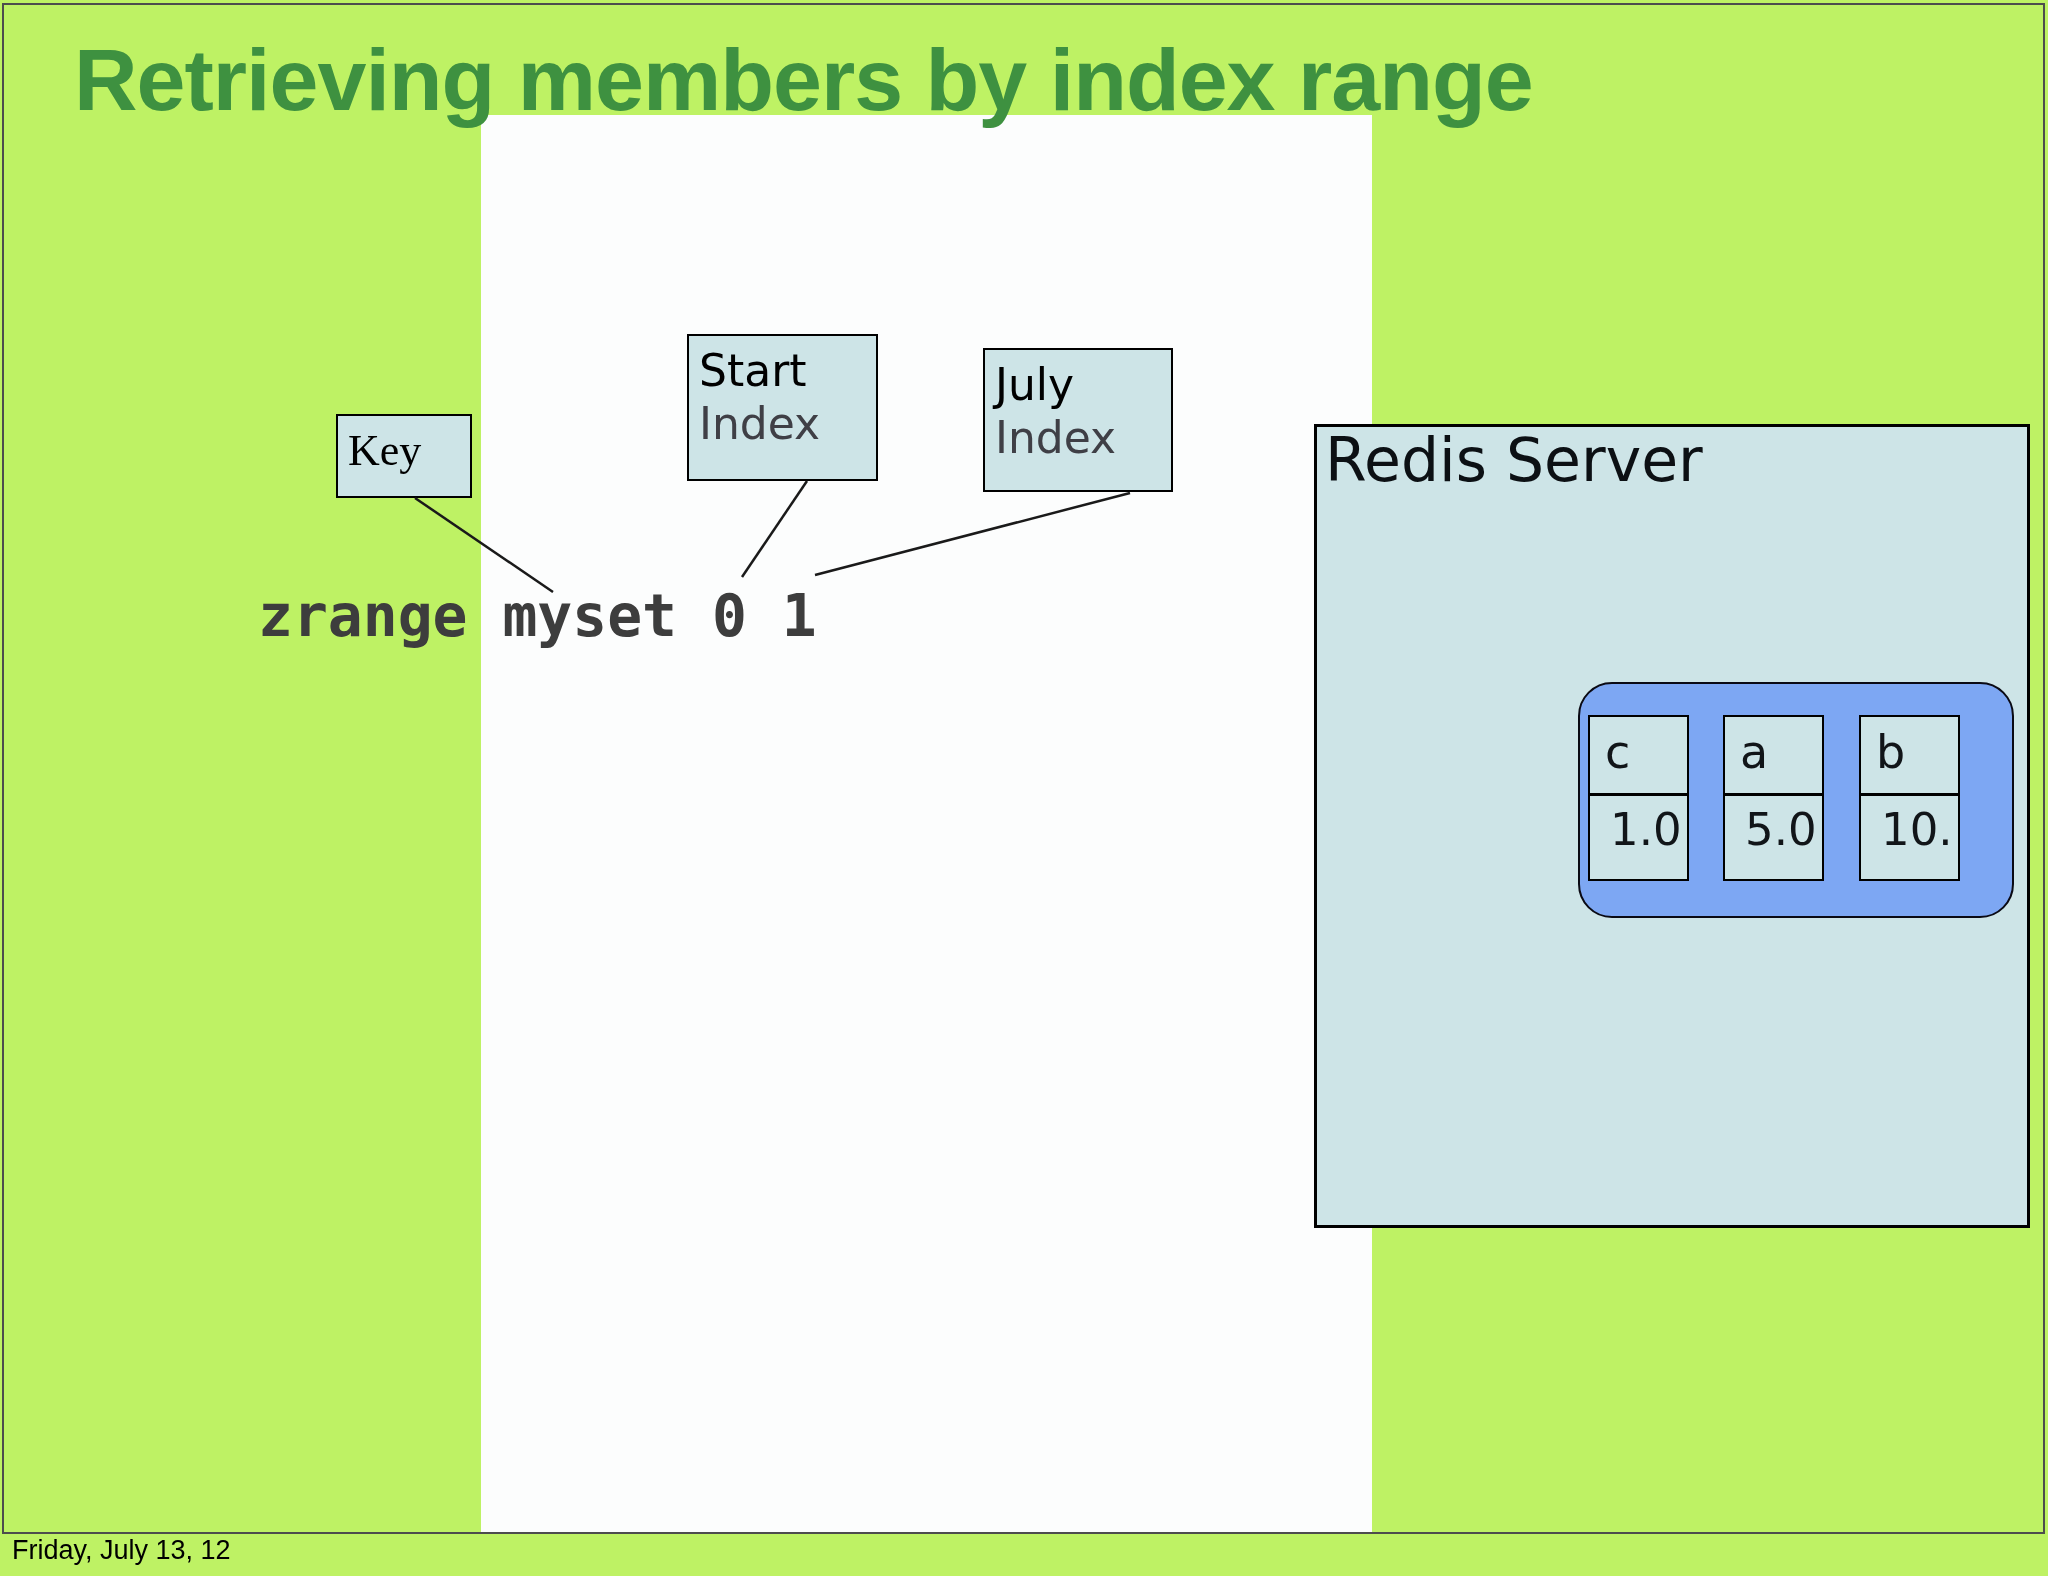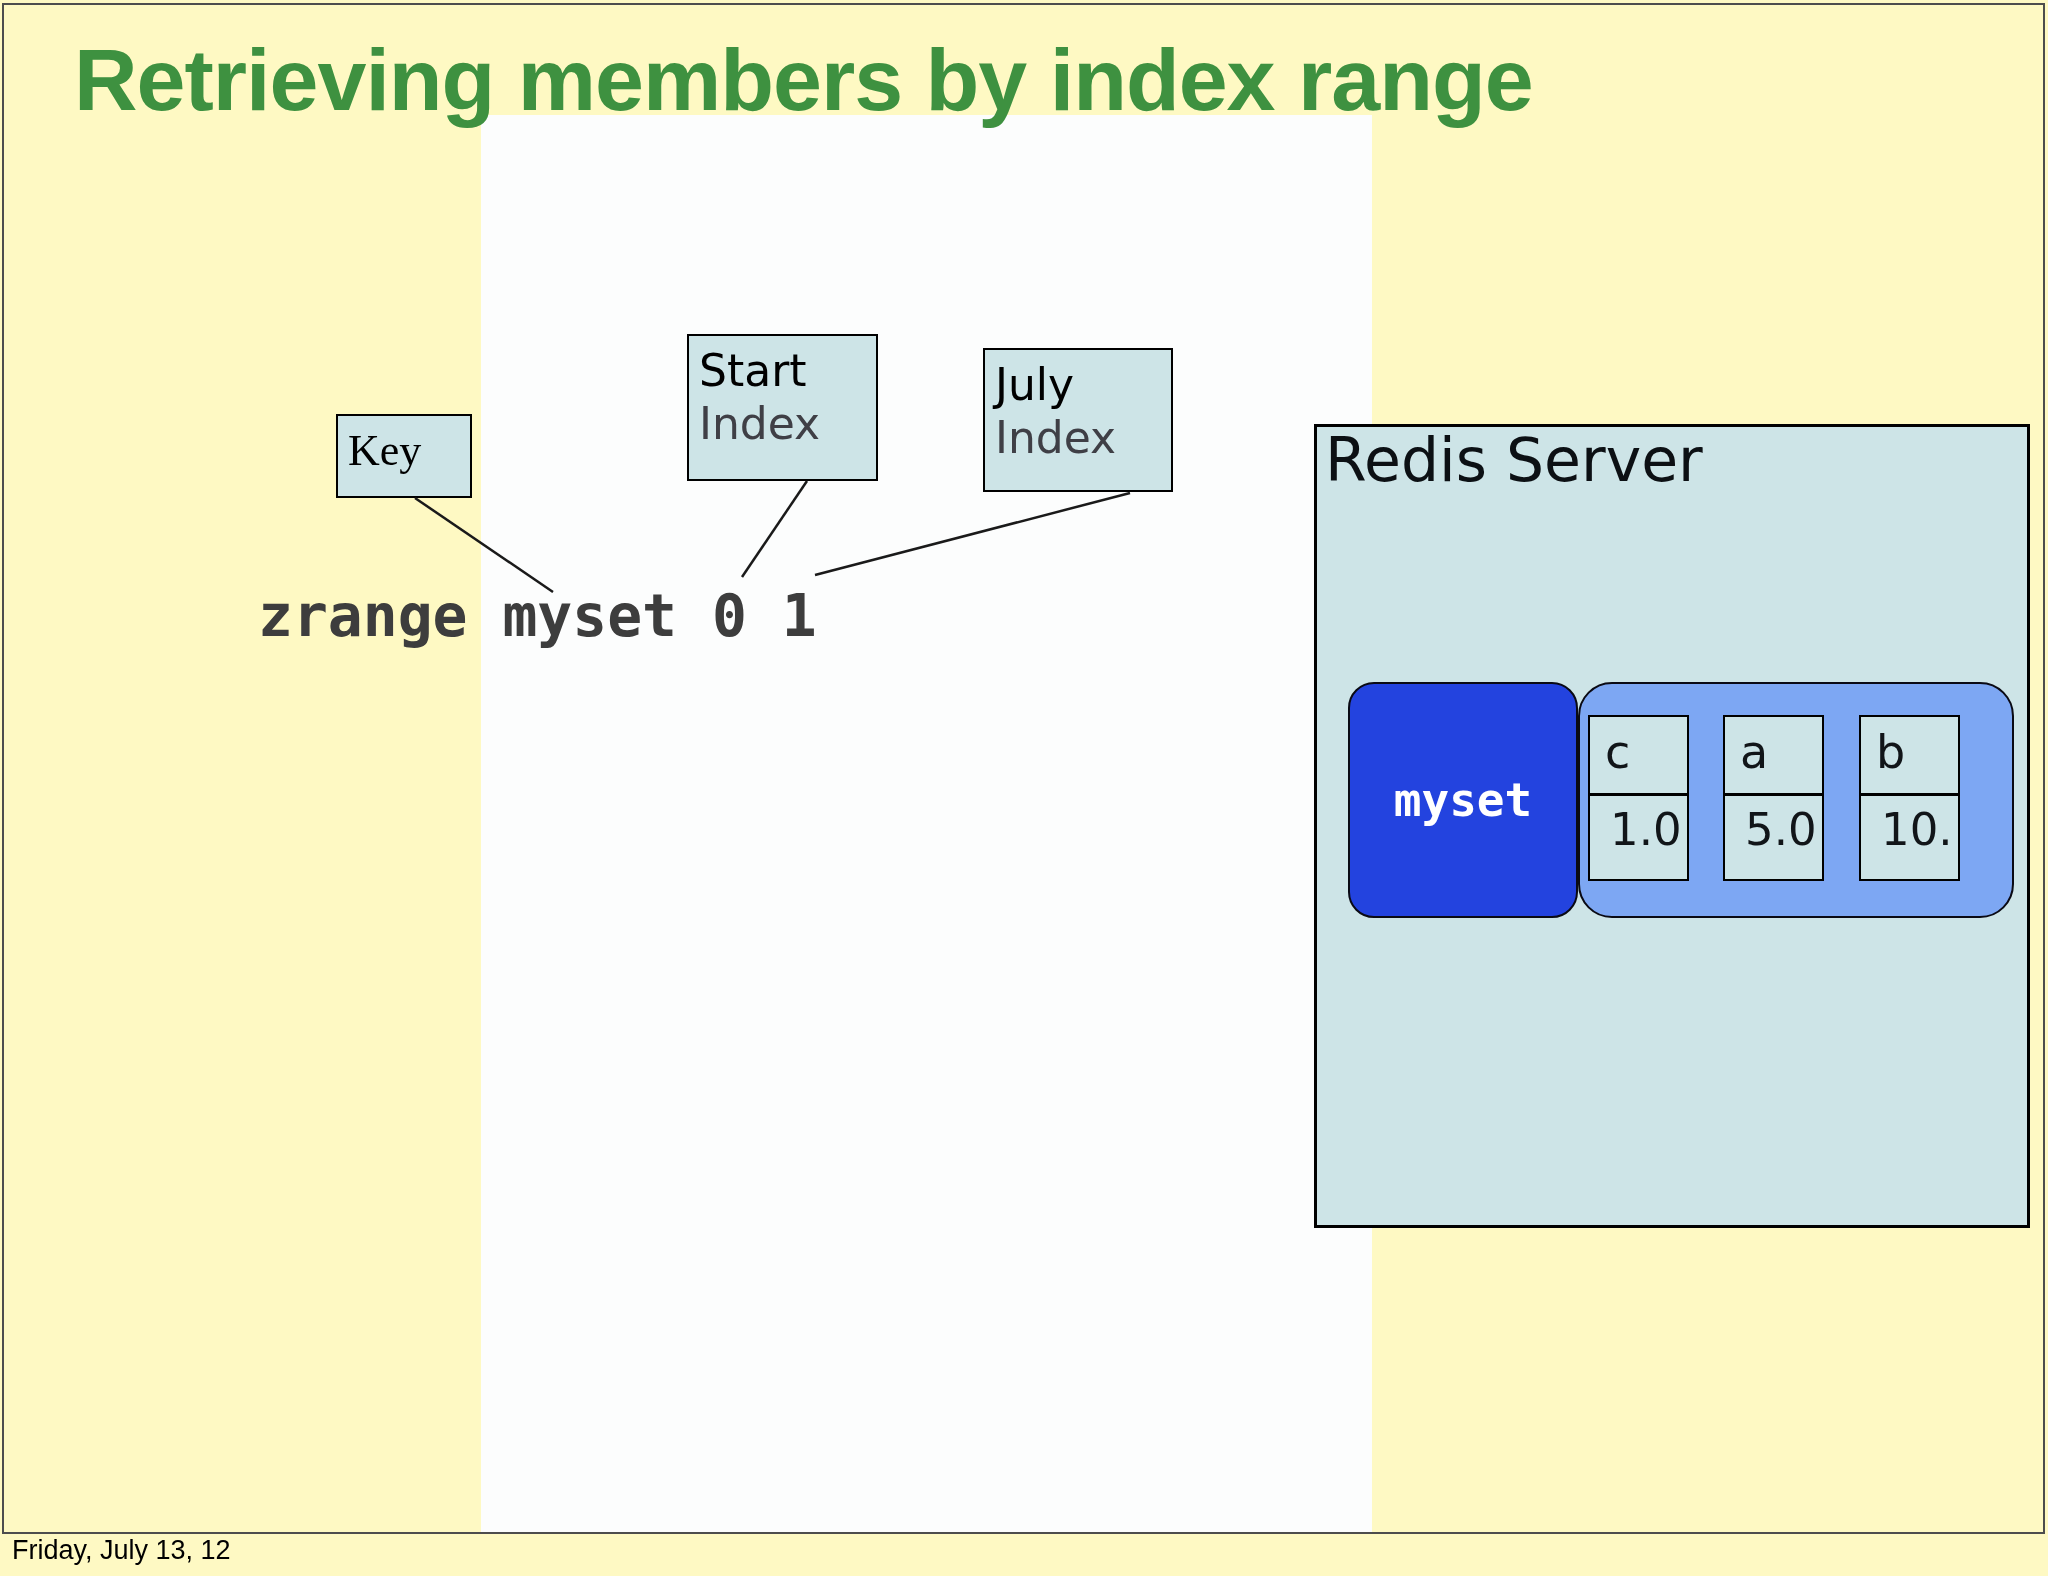--- a/index.html
+++ b/index.html
@@ -1,19 +1,19 @@
 <!DOCTYPE html>
 <html style="--title-green: #3e9140; --box-cyan: #cde4e7; --member-container-blue: #7da7f3; --key-blue: #2343df; --code-gray: #3d3d3d; --frame-gray: #4d4d4d;"><head>
 <meta charset="utf-8">
 <style>
   html,body{margin:0;padding:0;background:#ffffff;}
   #canvas{
     position:relative;
     width:2048px;height:1576px;
-    background:#fef9c3;
+    background:#bef264;
     overflow:hidden;
     font-family:"Liberation Sans", sans-serif;
   }
   .abs{position:absolute;box-sizing:border-box;}
 
   .slide-frame{
     left:2px;top:3px;width:2043px;height:1531px;
     border:2px solid var(--frame-gray,#4d4d4d);
     background:transparent;
   }
@@ -139,23 +139,20 @@
     <line x1="807" y1="481" x2="742" y2="577" stroke="#1a1a1a" stroke-width="2.5"></line>
     <line x1="1130" y1="493" x2="815" y2="575" stroke="#1a1a1a" stroke-width="2.5"></line>
   </svg>
 
   <div class="abs command-text">zrange myset 0 1</div>
 
   <div class="abs server-panel"></div>
   <div class="abs server-title">Redis Server</div>
 
   <div class="abs members-container"></div>
-  <div class="abs myset-box">
-    <span>myset</span>
-  </div>
 
   <div class="abs member-cell cell-c">
     <div class="member-label">c</div>
     <div class="member-score">1.0</div>
   </div>
   <div class="abs member-cell cell-a">
     <div class="member-label">a</div>
     <div class="member-score">5.0</div>
   </div>
   <div class="abs member-cell cell-b">

